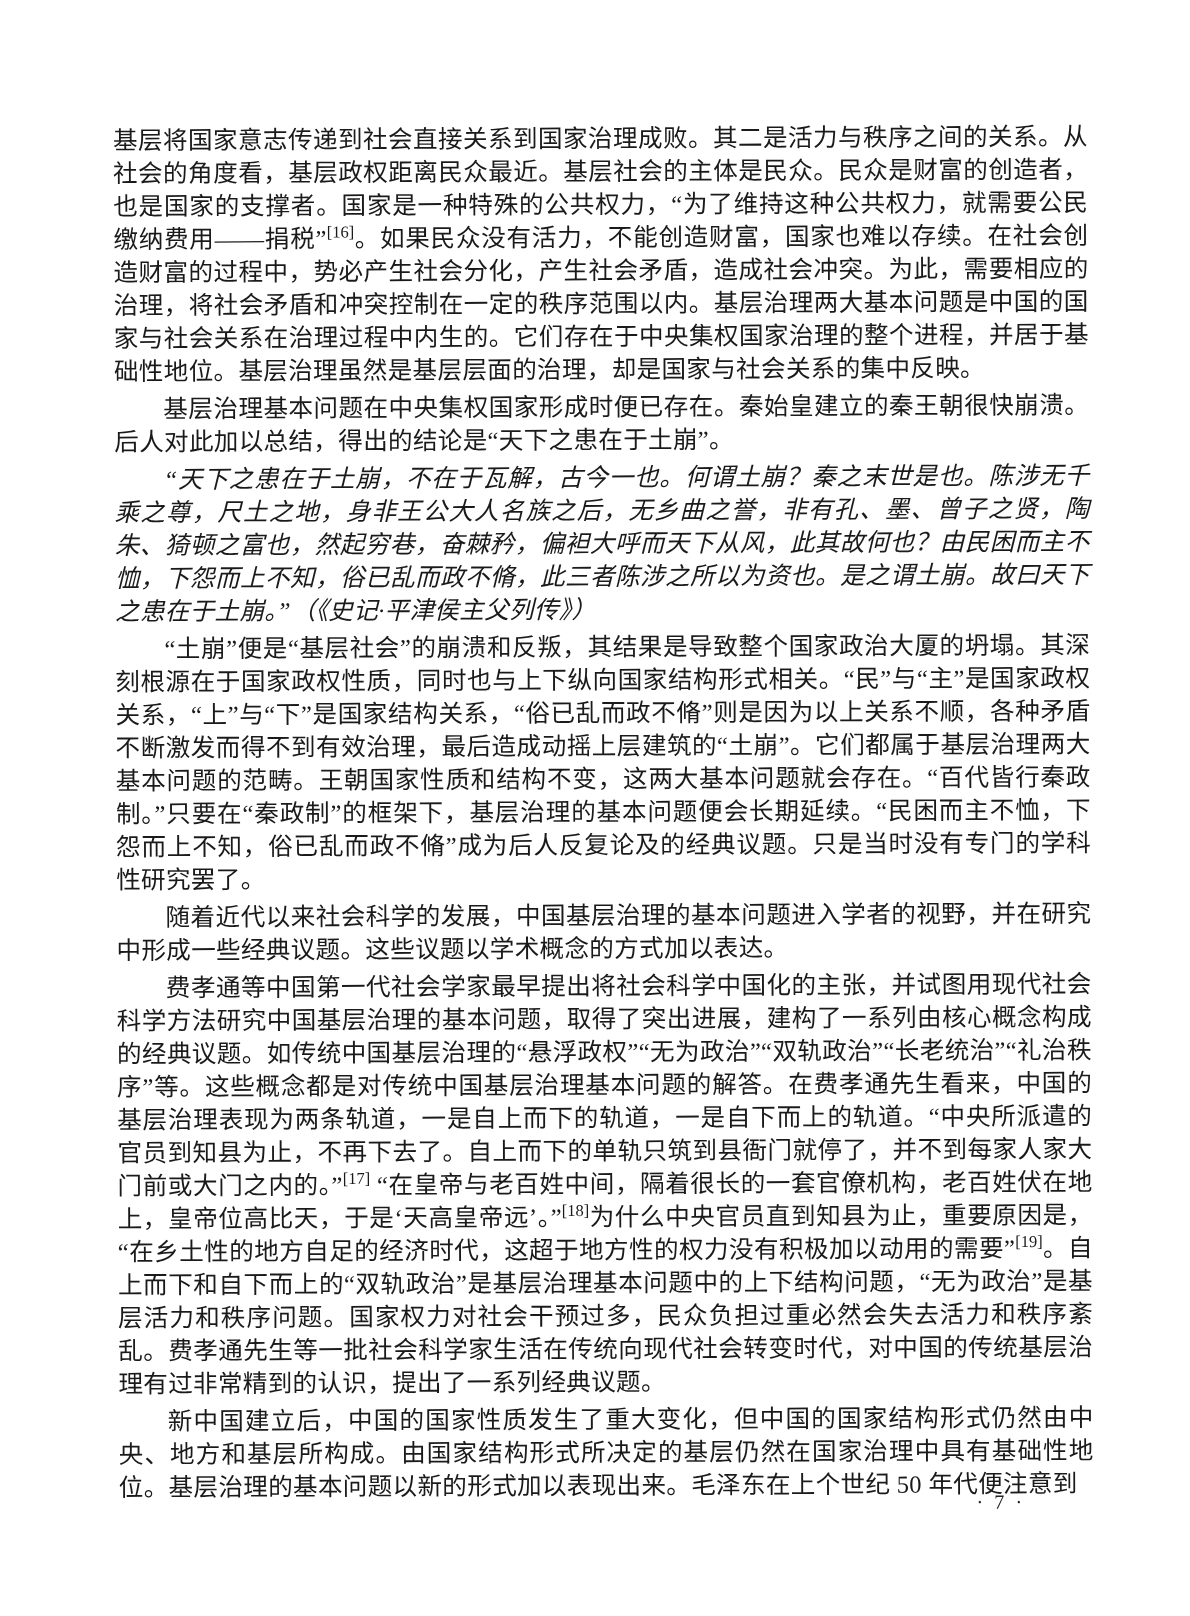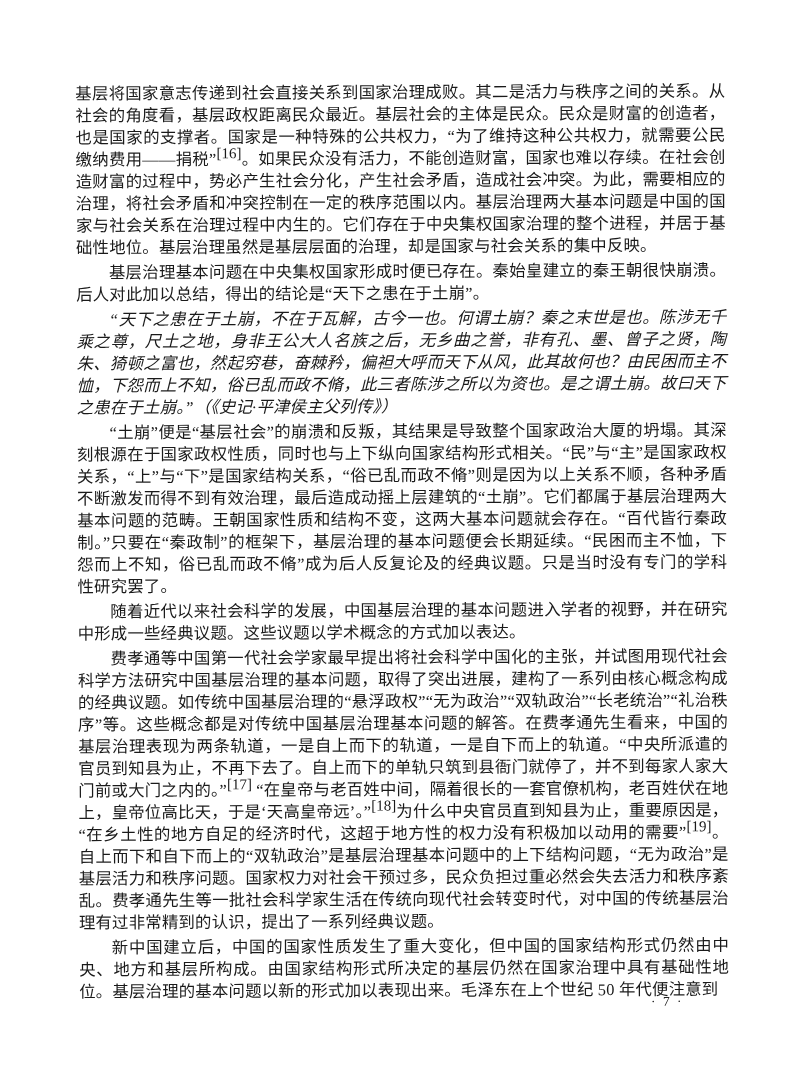--- a/index.html
+++ b/index.html
@@ -37,21 +37,21 @@
     margin: 0 0 3px 0;
     padding: 0;
   }
   .text-block p.indent {
     text-indent: 2em;
   }
   .text-block p.kai {
     font-style: italic;
   }
   .text-block sup {
-    font-size: 15px;
+    font-size: 11px;
     line-height: 0;
     letter-spacing: 0;
     vertical-align: super;
   }
   .page-number {
     position: absolute;
     left: 560px;
     top: 995px;
     width: 210px;
     text-align: center;

